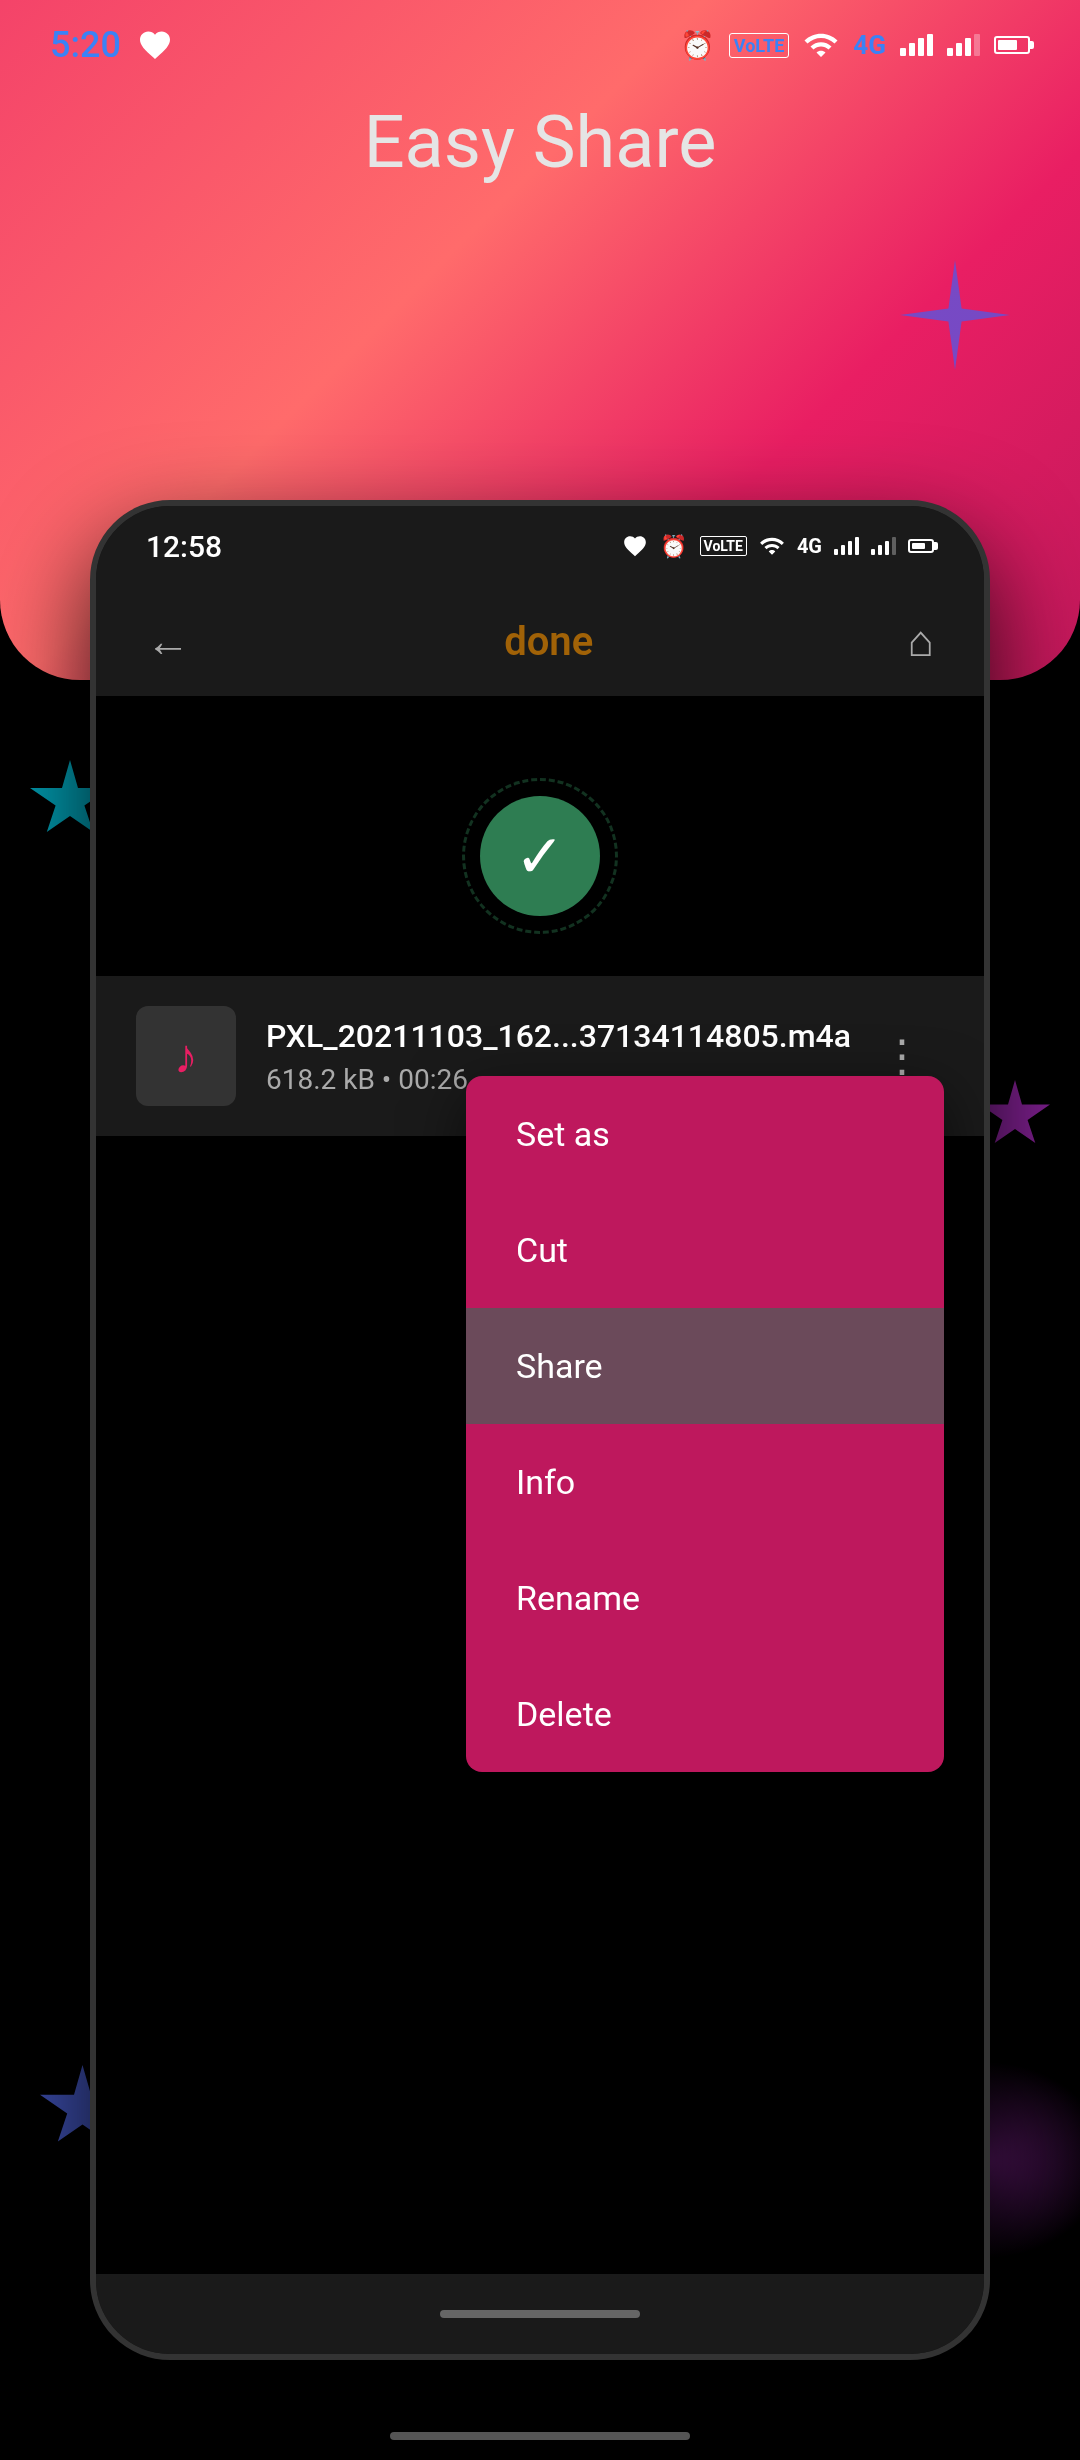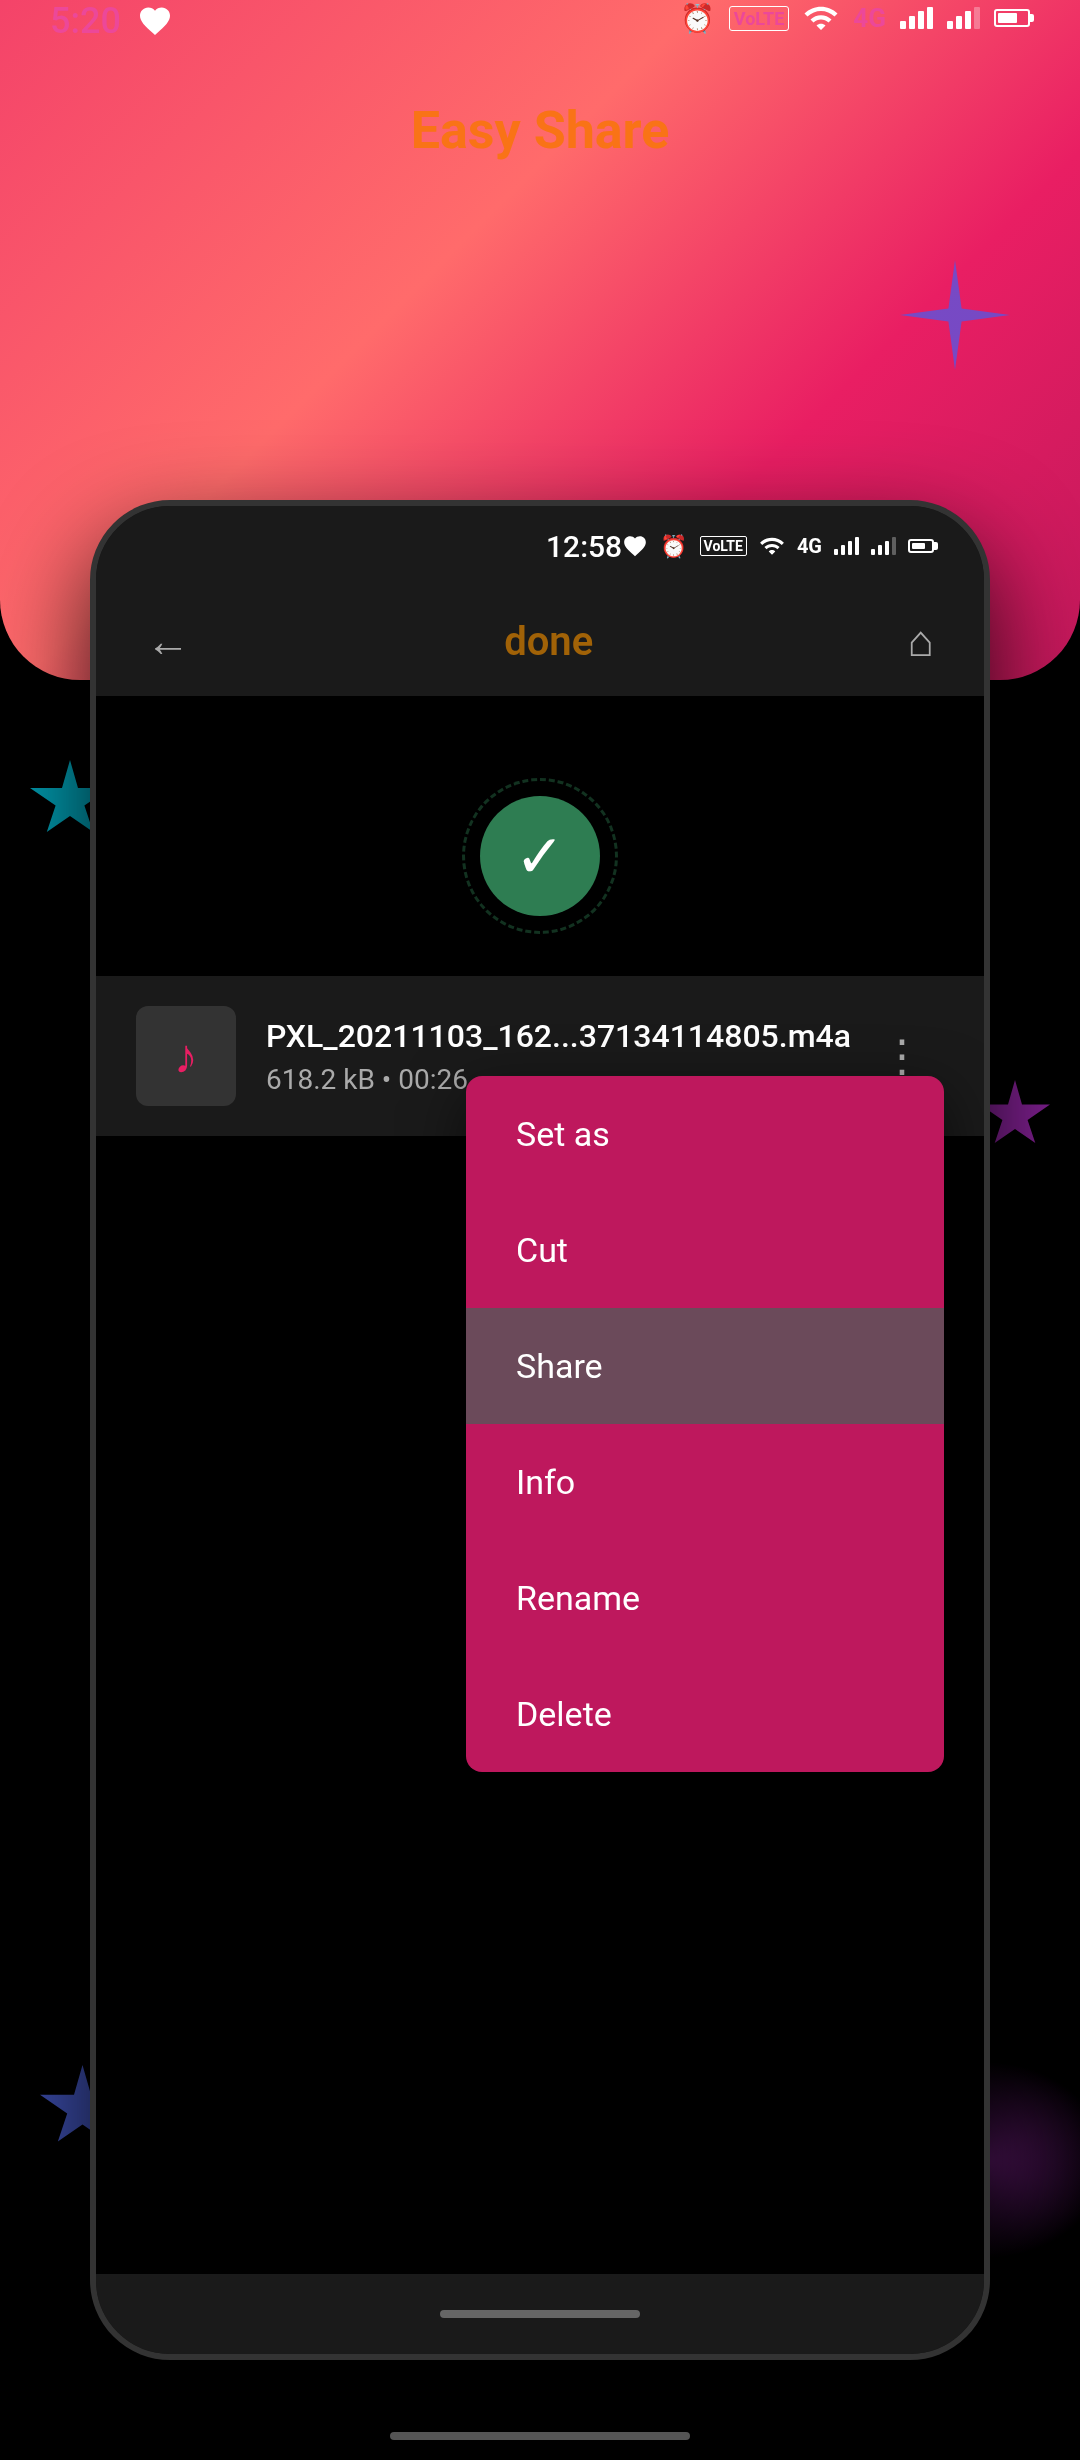--- a/index.html
+++ b/index.html
@@ -23,25 +23,25 @@
       border-radius: 0 0 80px 80px;
       z-index: 0;
     }
 
     
     .outer-status-bar {
       position: absolute;
       top: 0; left: 0; right: 0;
       height: 90px;
       display: flex;
-      align-items: flex-start;
+      align-items: center;
       justify-content: space-between;
       padding: 0 50px;
       z-index: 10;
-      color: #ec4899;
+      color: #3b82f6;
       font-size: 36px;
       font-weight: 500;
     }
 
     .status-left {
       display: flex;
       align-items: center;
       gap: 16px;
     }
 
@@ -50,23 +50,23 @@
       align-items: center;
       gap: 14px;
     }
 
     
     .app-title {
       position: absolute;
       top: 100px;
       left: 0; right: 0;
       text-align: center;
-      color: #f97316;
-      font-size: 52px;
-      font-weight: 700;
+      color: #e5e5e5;
+      font-size: 72px;
+      font-weight: 400;
       z-index: 10;
     }
 
     
     .phone-mockup {
       position: absolute;
       top: 500px;
       left: 50%;
       transform: translateX(-50%);
       width: 900px;
@@ -79,21 +79,21 @@
       border: 6px solid #333;
     }
 
     
     .inner-status-bar {
       width: 100%;
       height: 80px;
       background: #1a1a1a;
       display: flex;
       align-items: center;
-      justify-content: flex-end;
+      justify-content: space-between;
       padding: 0 50px;
       color: white;
       font-size: 30px;
       font-weight: 500;
     }
 
     .inner-status-right {
       display: flex;
       align-items: center;
       gap: 12px;

